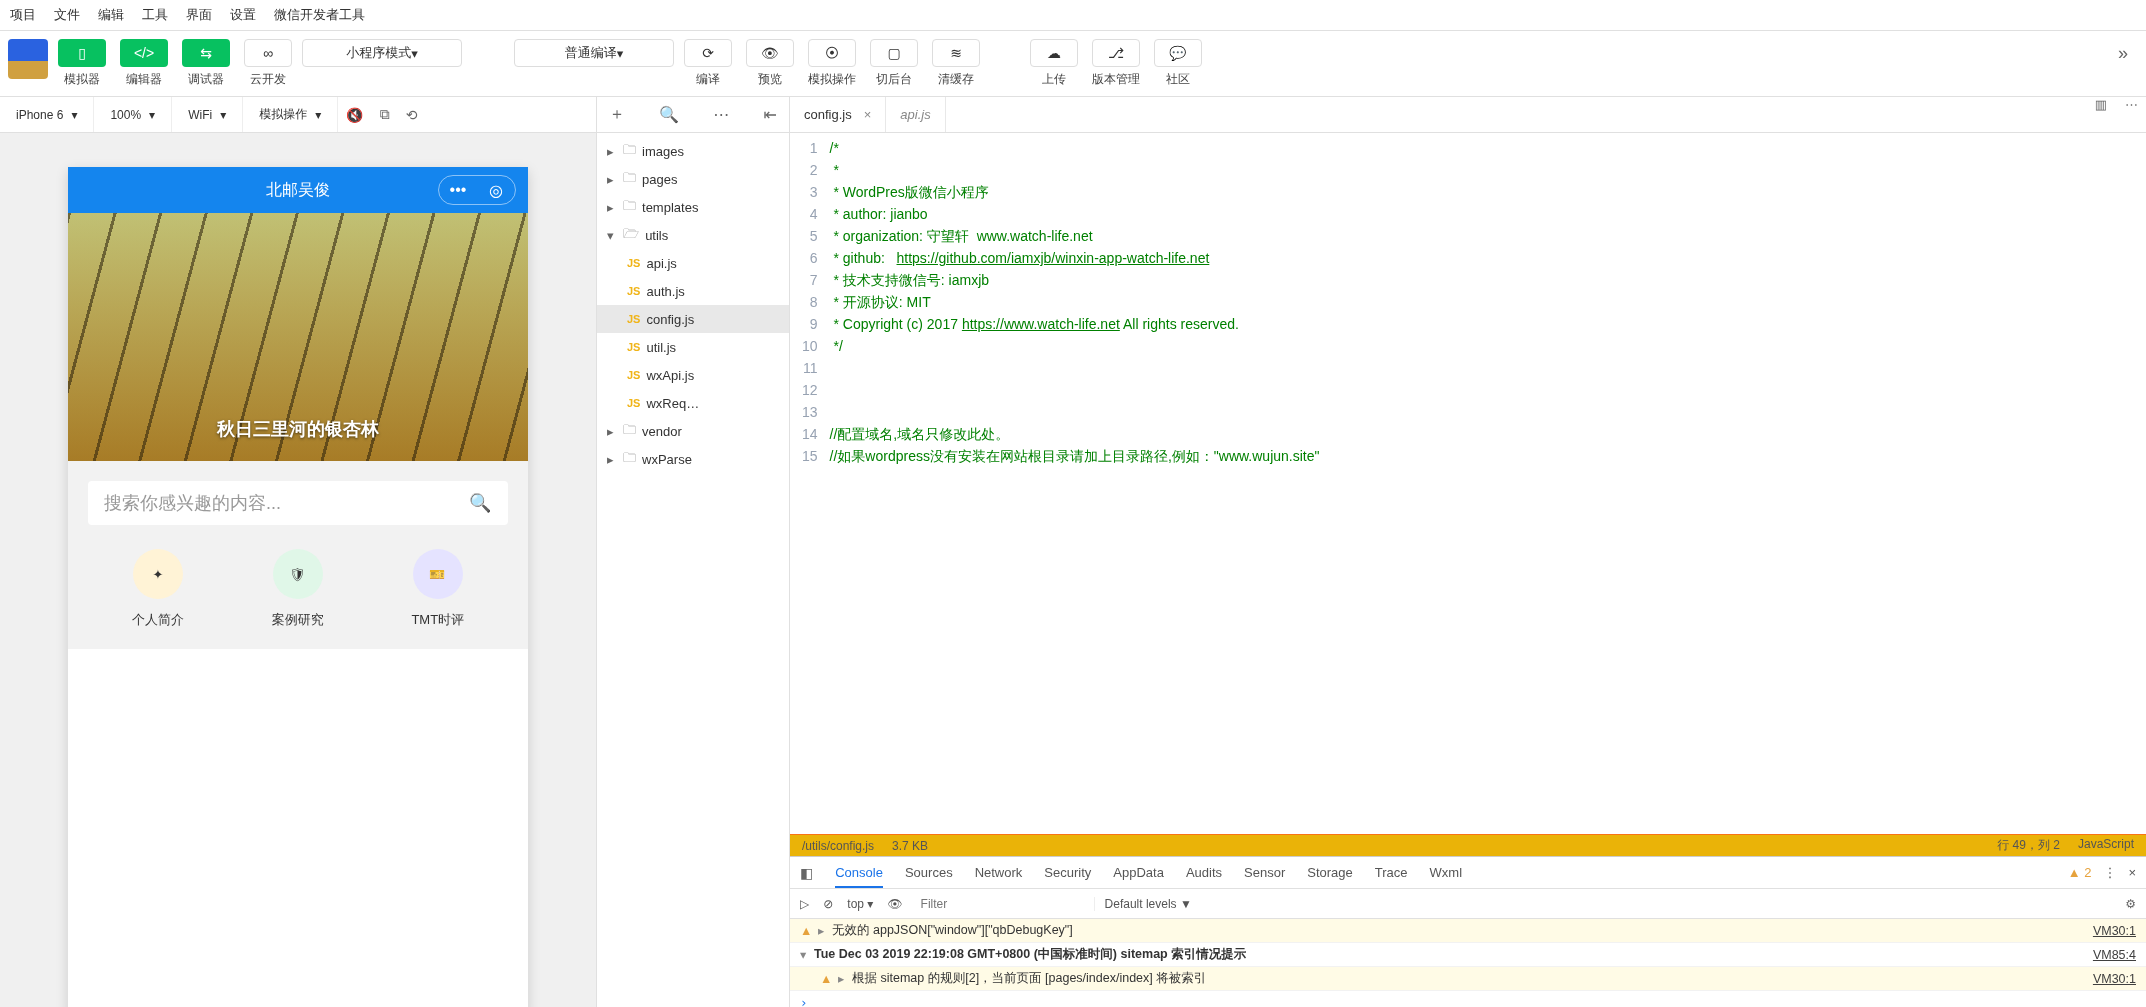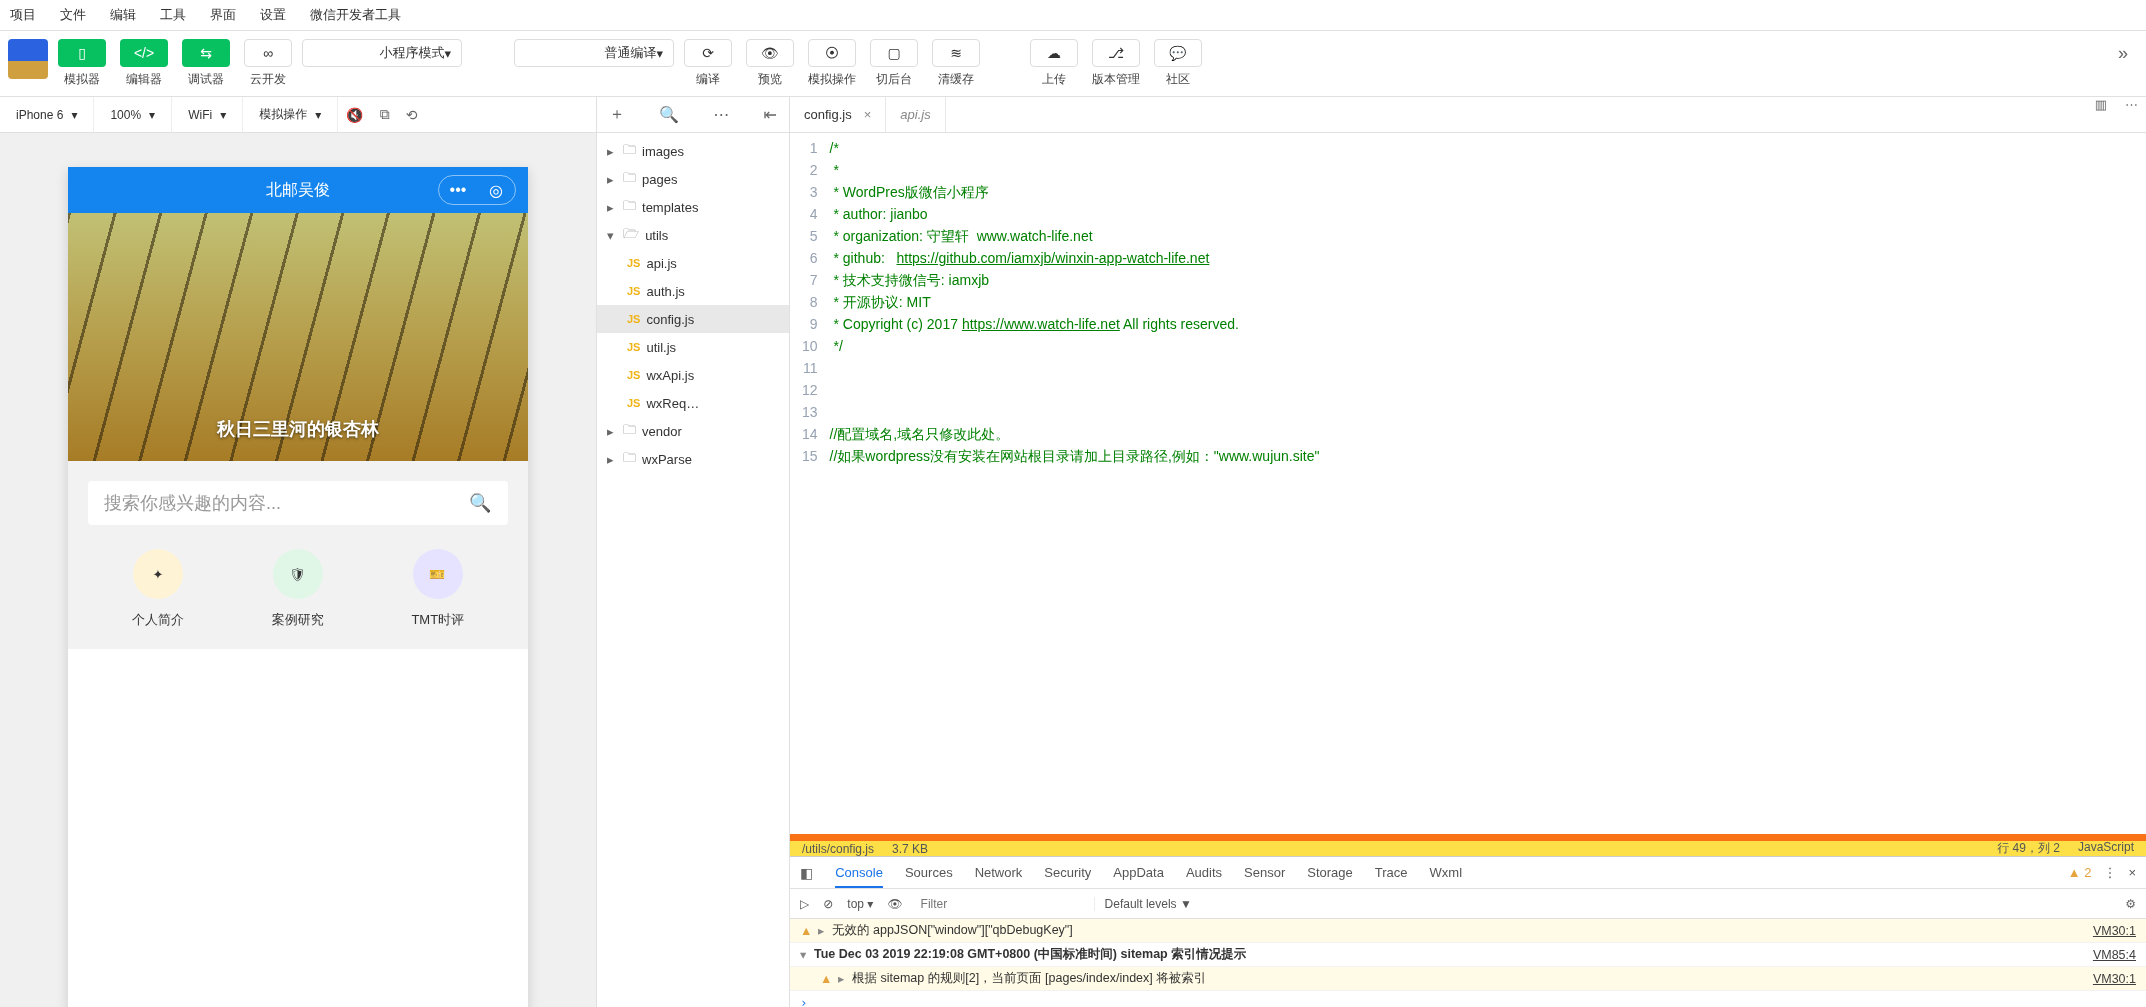--- a/index.html
+++ b/index.html
@@ -1,26 +1,26 @@
 <!DOCTYPE html>
 <html><head>
 <meta charset="utf-8">
 <style>
 * { margin: 0; padding: 0; box-sizing: border-box; font-family: -apple-system, "Segoe UI", "Microsoft YaHei", sans-serif; }
 body { background: #f0f0f0; font-size: 13px; color: #333; overflow: hidden; }
-.menubar { background: #fff; border-bottom: 1px solid #e0e0e0; padding: 6px 10px; display: flex; gap: 24px; font-size: 13px; }
+.menubar { background: #fff; border-bottom: 1px solid #e0e0e0; padding: 6px 10px; display: flex; gap: 18px; font-size: 13px; }
 .menubar span { cursor: pointer; }
 .toolbar { background: #fff; display: flex; align-items: flex-start; padding: 8px; gap: 6px; border-bottom: 1px solid #e0e0e0; }
 .thumb { width: 40px; height: 40px; background: linear-gradient(#2a62e0 55%, #d0a040 55%); border-radius: 4px; }
 .tb-btn { display: flex; flex-direction: column; align-items: center; gap: 4px; width: 56px; }
 .tb-btn .ic { width: 48px; height: 28px; border-radius: 4px; display: flex; align-items: center; justify-content: center; font-size: 14px; }
 .tb-btn .lbl { font-size: 12px; color: #444; }
 .green { background: #07c160; color: #fff; }
 .wht { background: #fff; border: 1px solid #ddd; color: #333; }
-.sel { background: #fff; border: 1px solid #ddd; border-radius: 4px; height: 28px; display: flex; align-items: center; padding: 0 10px; min-width: 160px; justify-content: flex-end; font-size: 13px; }
+.sel { background: #fff; border: 1px solid #ddd; border-radius: 4px; height: 28px; display: flex; align-items: center; padding: 0 10px; min-width: 160px; justify-content: center; font-size: 13px; }
 .more { margin-left: auto; color: #666; font-size: 18px; padding: 4px 10px; }
 .app { display: flex; height: calc(100vh - 90px); }
 
 .sim-col { width: 596px; background: #f0f0f0; display: flex; flex-direction: column; }
 .sim-bar { background: #fff; border-bottom: 1px solid #e0e0e0; display: flex; align-items: center; height: 36px; }
 .sim-sel { padding: 0 16px; border-right: 1px solid #eee; height: 100%; display: flex; align-items: center; gap: 8px; font-size: 12px; justify-content: flex-end; }
 .sim-ic { padding: 0 8px; color: #666; font-size: 14px; }
 .sim-view { flex: 1; display: flex; justify-content: center; padding-top: 34px; }
 .phone { width: 460px; background: #fff; box-shadow: 0 4px 12px rgba(0,0,0,0.15); }
 .status { background: #1485ee; color: #fff; height: 28px; display: flex; align-items: center; justify-content: space-between; padding: 0 14px; font-size: 13px; }
@@ -55,21 +55,21 @@
 .tab.act { background: #fff; }
 .tab.inact { color: #888; font-style: italic; }
 .tab .cl { color: #888; }
 .tib { margin-left: auto; padding: 0 10px; color: #666; }
 .code { flex: 1; display: flex; font-family: Consolas, monospace; font-size: 14px; overflow: auto; }
 .gut { color: #97a2b2; text-align: right; padding: 4px 12px; line-height: 22px; user-select: none; }
 .src { padding: 4px 0; line-height: 22px; white-space: pre; }
 .cm { color: #008000; }
 .lnk { color: #008000; text-decoration: underline; }
 .sl { color: #008000; }
-.stat { height: 22px; background: #fde047; border-top: 7px solid #f97316; display: flex; align-items: center; padding: 0 12px; font-size: 12px; color: #555; gap: 18px; }
+.stat { height: 22px; background: #eab308; border-top: 1px solid #f97316; display: flex; align-items: center; padding: 0 12px; font-size: 12px; color: #555; gap: 18px; }
 .stat .r { margin-left: auto; display: flex; gap: 18px; }
 
 .dev { border-top: 1px solid #ccc; background: #fff; }
 .dev-tabs { height: 32px; display: flex; align-items: center; padding: 0 10px; gap: 22px; border-bottom: 1px solid #e0e0e0; font-size: 13px; color: #555; }
 .dev-tabs .dic { font-size: 14px; color: #666; }
 .dev-tabs .act2 { color: #1a73e8; border-bottom: 2px solid #1a73e8; padding-bottom: 6px; margin-bottom: -8px; }
 .dev-tabs .rgt { margin-left: auto; display: flex; align-items: center; gap: 12px; }
 .warn { color: #e6a23c; }
 .dev-bar { height: 30px; border-bottom: 1px solid #e0e0e0; display: flex; align-items: center; padding: 0 10px; gap: 14px; font-size: 12px; color: #555; }
 .dev-bar input { border: none; outline: none; font-size: 12px; height: 22px; padding: 0 4px; }

